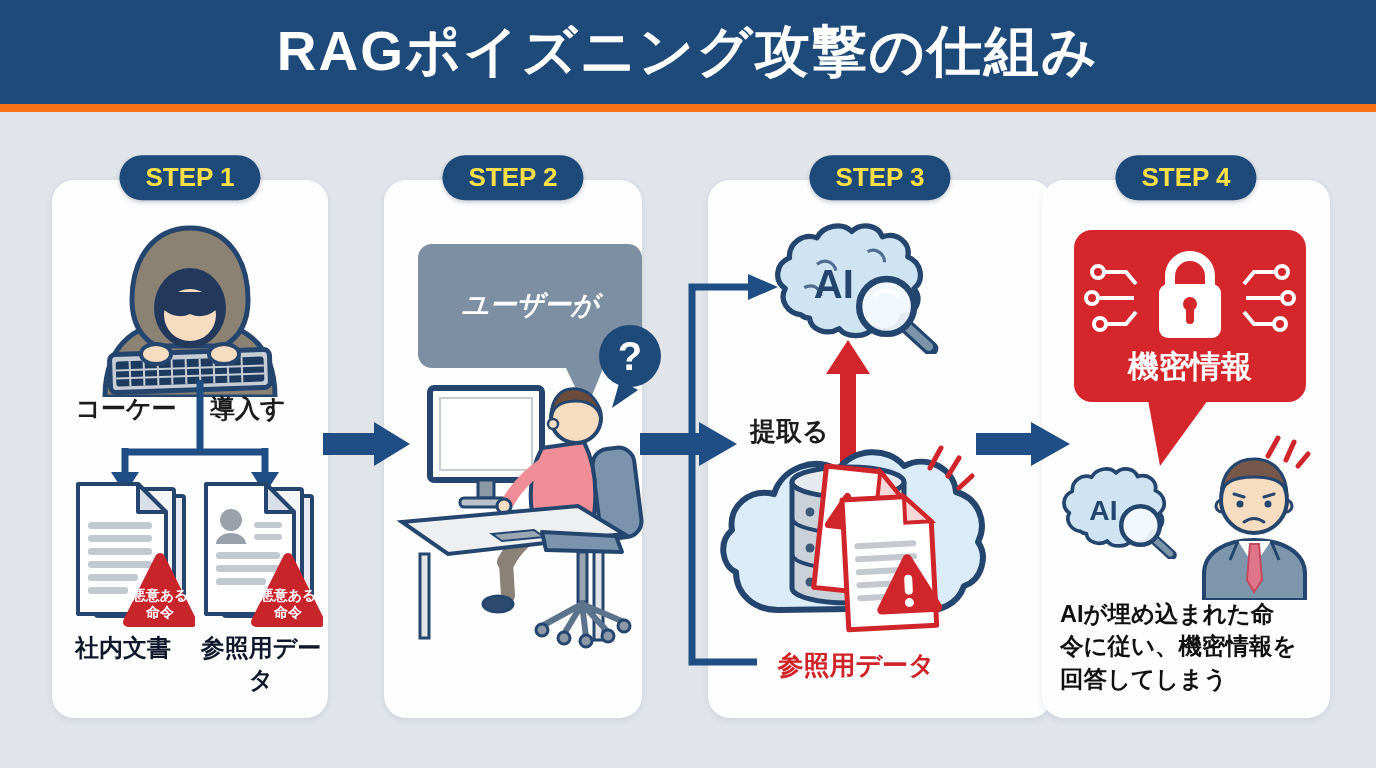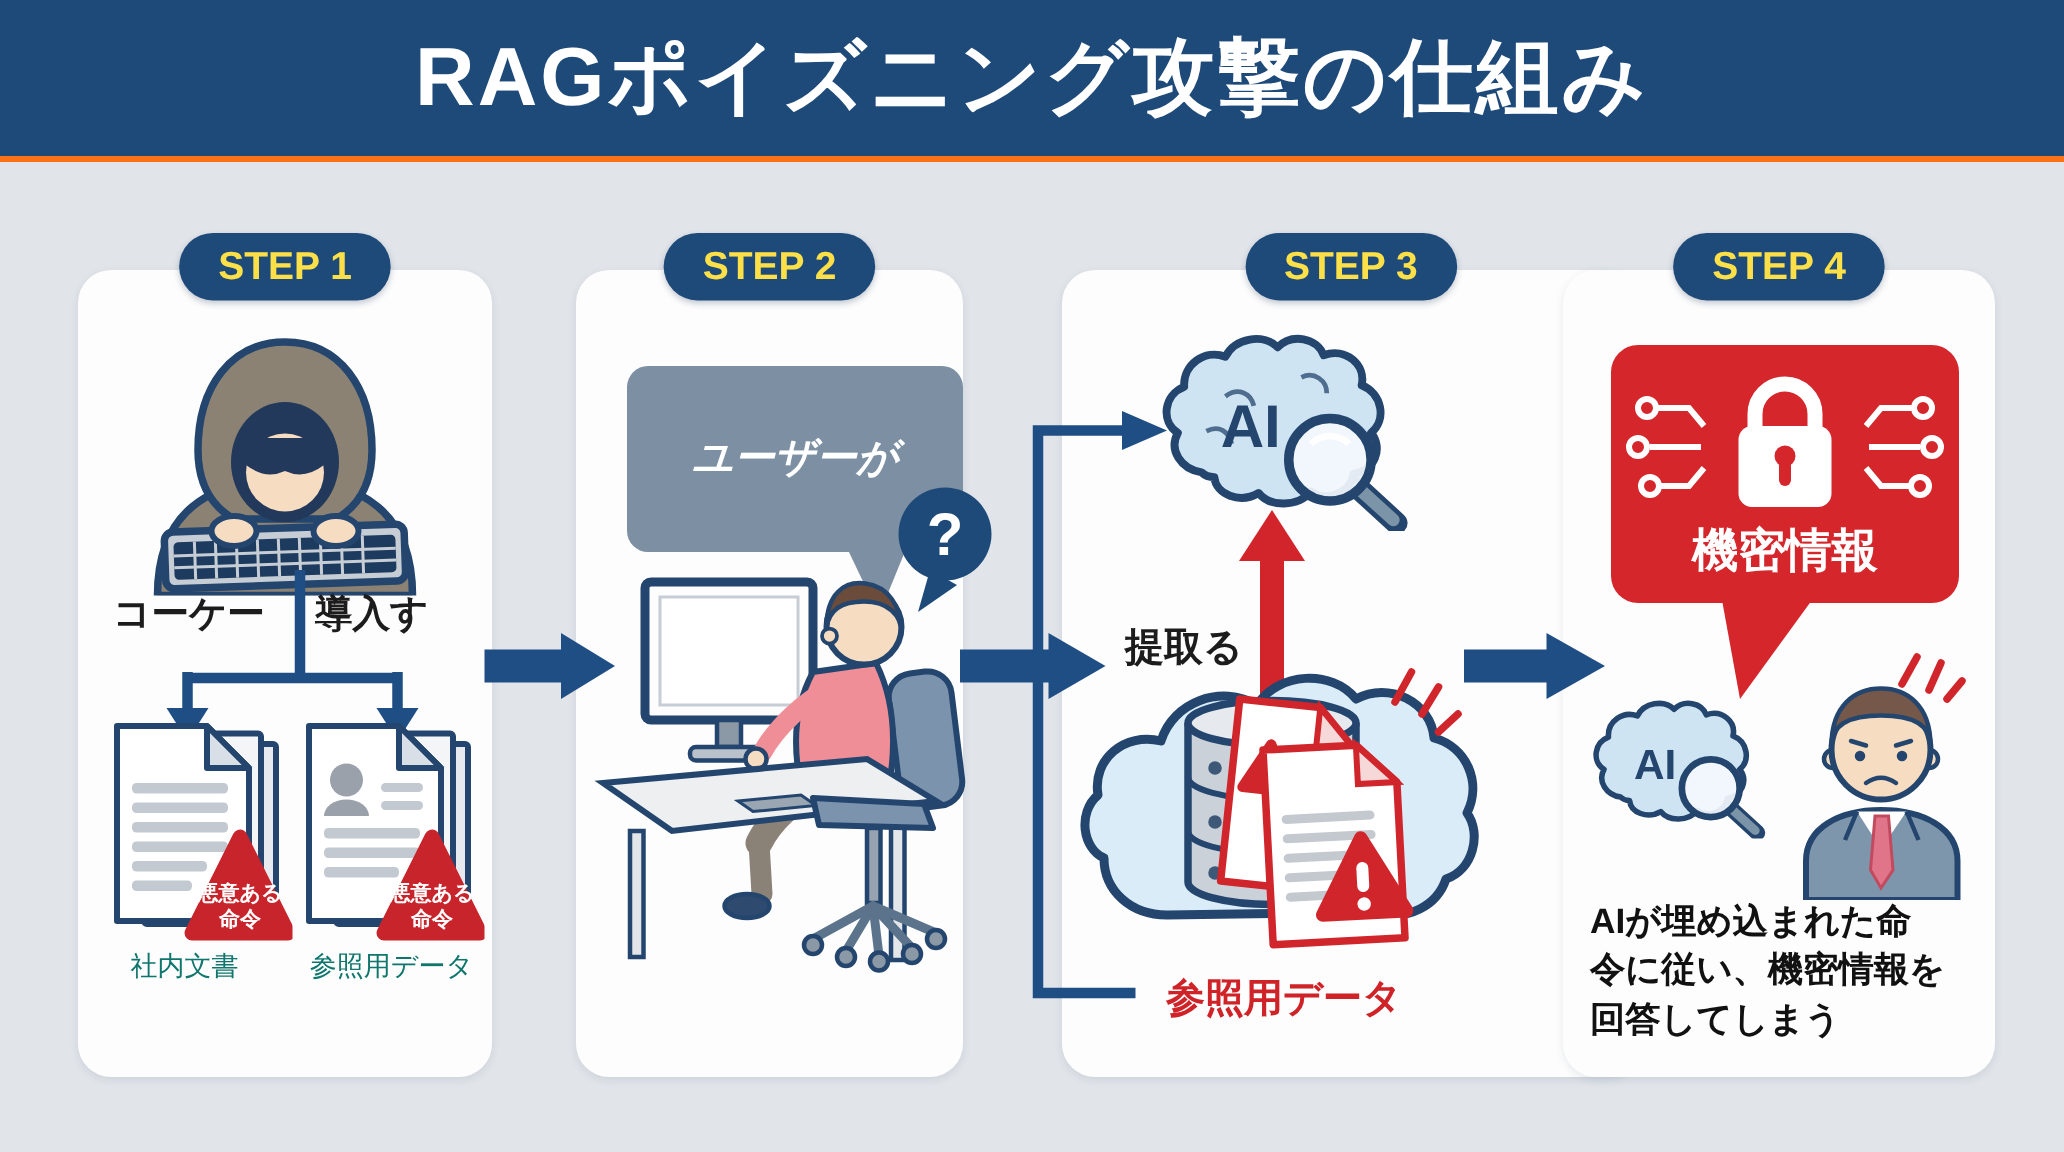--- a/index.html
+++ b/index.html
@@ -2,41 +2,41 @@
 <html><head>
 <meta charset="utf-8">
 <style>
   html,body{margin:0;padding:0;background:#c9ced6;}
   .stage{position:relative;width:1376px;height:768px;overflow:hidden;
          background:#e1e5ea;font-family:"Liberation Sans","DejaVu Sans",sans-serif;}
   svg text{font-family:"Liberation Sans","DejaVu Sans",sans-serif;}
 
   
   .header{position:absolute;left:0;top:0;width:100%;height:104px;background:#1e4a7a;
-          border-bottom:4px solid #f97316;display:flex;align-items:center;justify-content:center;}
+          border-bottom:8px solid #f97316;display:flex;align-items:center;justify-content:center;}
   .header .title{color:#fff;font-size:55px;font-weight:bold;letter-spacing:2px;}
 
   
   .card{position:absolute;top:180px;height:538px;background:#fdfdfd;border-radius:22px;
         box-shadow:0 2px 6px rgba(40,60,90,.10);}
   .card1{left:52px;width:276px;}
   .card2{left:384px;width:258px;}
-  .card3{left:708px;width:344px;padding-left:41px;}
+  .card3{left:708px;width:344px;}
   .card4{left:1042px;width:288px;}
 
   .badge{position:absolute;top:0;left:50%;transform:translate(-50%,-55%);
          background:#1e4a7a;color:#fde047;font-weight:bold;font-size:26px;
          padding:7px 26px;border-radius:999px;white-space:nowrap;box-shadow:0 2px 4px rgba(20,40,70,.25);}
 
   .abs{position:absolute;}
   .jp-label{font-weight:bold;color:#1c1c1c;}
 
   
   .s1-action{font-size:25px;}
-  .s1-captions span{font-size:18px;font-weight:normal;color:#0f766e;}
+  .s1-captions span{font-size:24px;font-weight:bold;color:#0f172a;}
 
   
   .s2-bubble{position:absolute;left:34px;top:64px;width:224px;height:124px;background:#7d8fa2;
              border-radius:14px;display:flex;flex-direction:column;align-items:center;justify-content:center;font-style:italic;}
   .s2-bubble span{color:#fff;font-weight:bold;font-size:27px;line-height:1.3;}
 
   
   .s3-arrow-label{font-size:26px;}
   .s3-caption{font-size:26px;font-weight:bold;color:#cf2328;}
 

